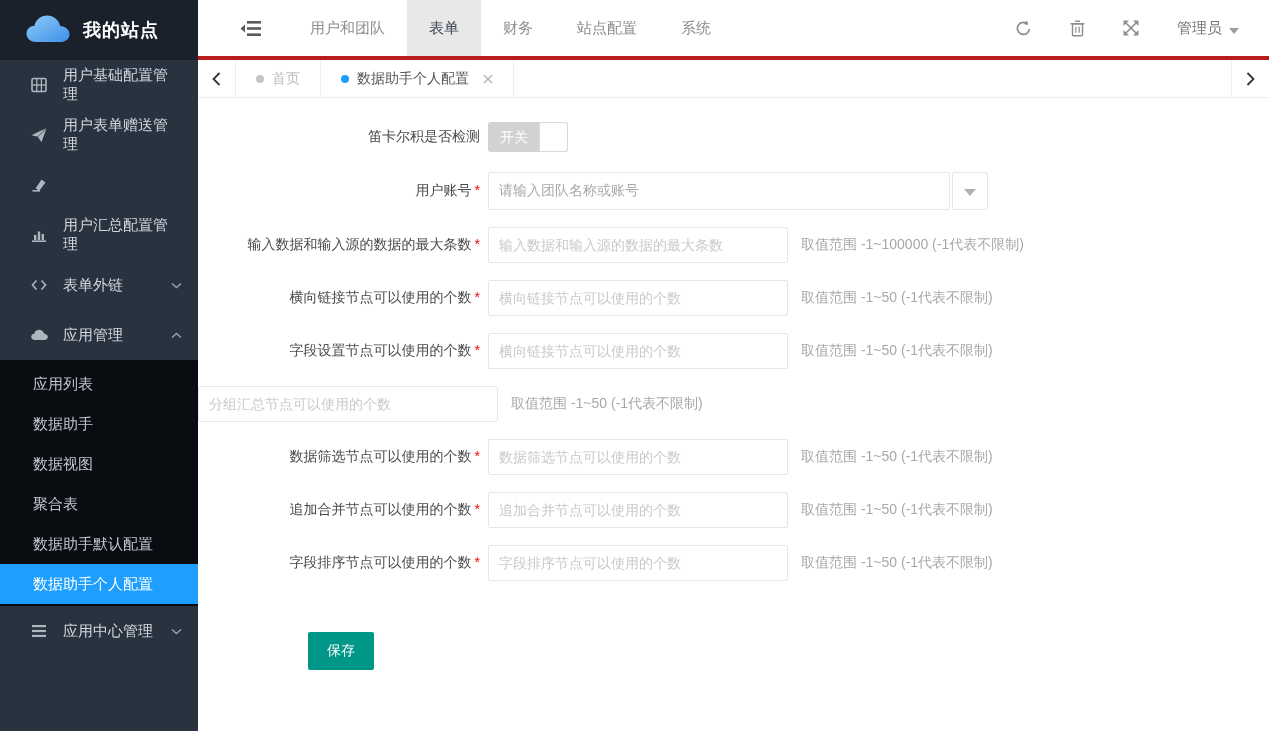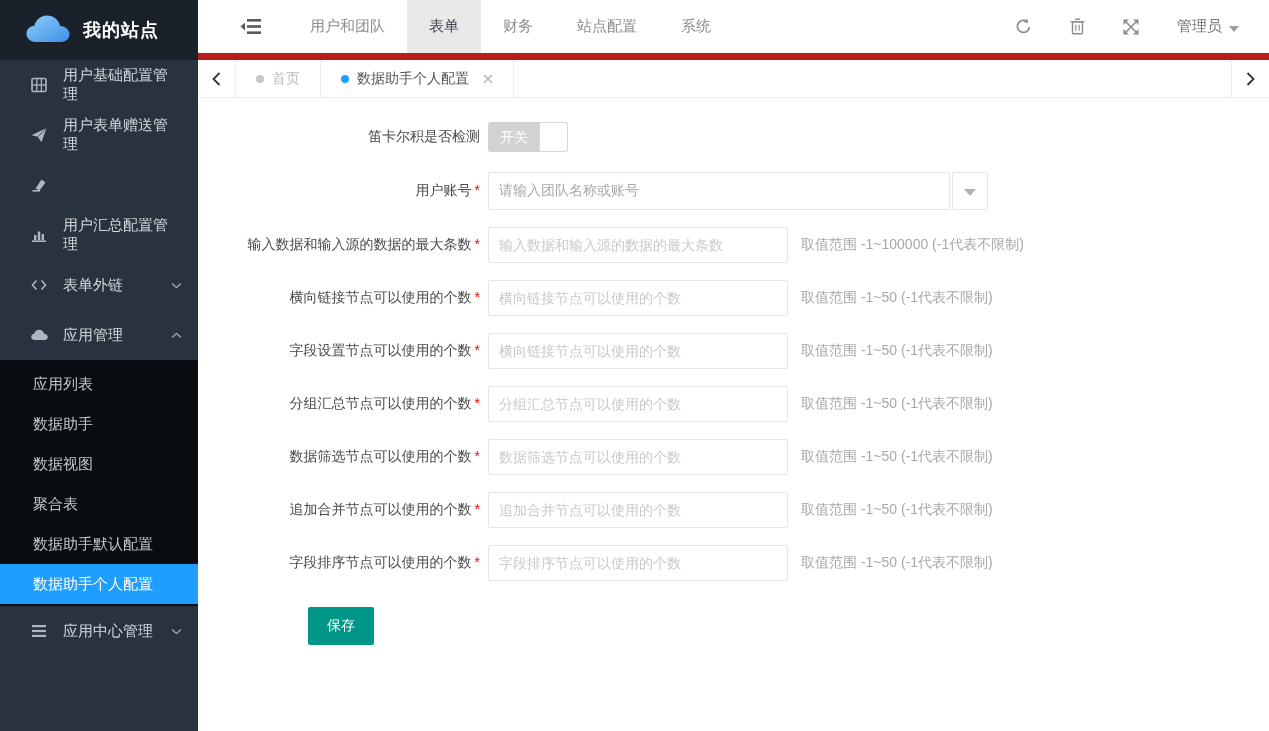--- a/index.html
+++ b/index.html
@@ -15,21 +15,21 @@
   .side-item { height:50px; display:flex; align-items:center; padding:0 16px 0 30px; font-size:15px; color:#d2d6dd; cursor:pointer; flex-shrink:0; }
   .side-item .mi { width:18px; margin-right:15px; display:flex; justify-content:center; flex-shrink:0; }
   .side-item .chev { margin-left:auto; display:flex; }
   .submenu { background:#090c11; padding:4px 0 2px 0; flex-shrink:0; }
   .sub-item { height:40px; line-height:40px; padding-left:33px; font-size:15px; color:#c3c8cf; cursor:pointer; }
   .sub-item.active { background:#1e9fff; color:#fff; }
   .side-fill { flex:1; }
   
   .main { flex:1; min-width:0; display:flex; flex-direction:column; background:#fff; }
   
-  .topbar { height:60px; flex-shrink:0; display:flex; align-items:stretch; background:#fff; border-bottom:7px solid #b91c1c; }
+  .topbar { height:60px; flex-shrink:0; display:flex; align-items:stretch; background:#fff; border-bottom:4px solid #b91c1c; }
   .collapse-btn { display:flex; align-items:center; margin-left:42px; margin-right:26px; cursor:pointer; }
   .nav-item { padding:0 22px; display:flex; align-items:center; color:#8d8d8d; font-size:15px; cursor:pointer; }
   .nav-item.active { background:#e8e8e8; color:#404657; }
   .topbar-right { margin-left:auto; display:flex; align-items:center; gap:38px; padding-right:30px; }
   .tb-icon { display:flex; align-items:center; cursor:pointer; }
   .admin-box { display:flex; align-items:center; gap:7px; color:#757575; font-size:15px; cursor:pointer; }
   
   .tabbar { height:38px; flex-shrink:0; display:flex; align-items:stretch; background:#fff; border-bottom:1px solid #eeeeee; }
   .tab-nav-btn { width:38px; display:flex; align-items:center; justify-content:center; border-right:1px solid #eeeeee; cursor:pointer; }
   .tab-nav-btn.right { margin-left:auto; border-right:none; border-left:1px solid #eeeeee; }
@@ -47,21 +47,21 @@
   .req { color:#ff0000; margin-left:3px; }
   .select-box { width:462px; height:38px; border:1px solid #e6e6e6; border-radius:2px; display:flex; align-items:center; padding-left:10px; color:#a9a9a9; font-size:14px; cursor:pointer; background:#fff; }
   .select-arrow-btn { width:36px; height:38px; margin-left:2px; border:1px solid #e6e6e6; border-radius:2px; display:flex; align-items:center; justify-content:center; cursor:pointer; background:#fff; }
   .toggle { position:relative; width:80px; height:30px; background:#d2d2d2; border-radius:3px; cursor:pointer; flex-shrink:0; }
   .toggle-text { position:absolute; left:0; top:0; width:52px; height:30px; line-height:30px; text-align:center; color:#fff; font-size:14px; }
   .toggle-knob { position:absolute; right:0; top:0; width:29px; height:30px; background:#fff; border:1px solid #d9d9d9; border-radius:0 3px 3px 0; }
   .ipt { width:300px; height:36px; border:1px solid #e6e6e6; border-radius:2px; padding:0 10px; font-size:14px; color:#666; outline:none; }
   .ipt::placeholder { color:#c9c9c9; }
   .hint { margin-left:13px; font-size:14px; color:#a8a8a8; white-space:nowrap; }
   .toggle-row { margin-bottom:20px; }
-  .save-btn { margin-left:110px; margin-top:9px; min-width:66px; height:38px; padding:0 18px; background:#009688; border:none; border-radius:2px; color:#fff; font-size:14px; cursor:pointer; font-family:inherit; }
+  .save-btn { margin-left:110px; margin-top:34px; min-width:66px; height:38px; padding:0 18px; background:#009688; border:none; border-radius:2px; color:#fff; font-size:14px; cursor:pointer; font-family:inherit; }
 </style>
 </head>
 <body>
 
 <aside class="sidebar">
   <div class="logo">
     <span>
       <svg width="44" height="28" viewBox="0 0 46 29">
         <defs>
             <linearGradient id="cg" x1="0" y1="0" x2="1" y2="1">
@@ -293,21 +293,20 @@
       <span class="hint">取值范围 -1~50  (-1代表不限制)</span>
     </div>
 
     <div class="form-row">
       <div class="form-label"><span>字段设置节点可以使用的个数</span><span class="req">*</span></div>
       <input class="ipt" placeholder="横向链接节点可以使用的个数" style="">
       <span class="hint">取值范围 -1~50  (-1代表不限制)</span>
     </div>
 
     <div class="form-row">
-      <div class="form-label"><span>分组汇总节点可以使用的个数</span><span class="req">*</span></div>
       <input class="ipt" placeholder="分组汇总节点可以使用的个数" style="">
       <span class="hint">取值范围 -1~50  (-1代表不限制)</span>
     </div>
 
     <div class="form-row">
       <div class="form-label"><span>数据筛选节点可以使用的个数</span><span class="req">*</span></div>
       <input class="ipt" placeholder="数据筛选节点可以使用的个数" style="">
       <span class="hint">取值范围 -1~50  (-1代表不限制)</span>
     </div>
 

